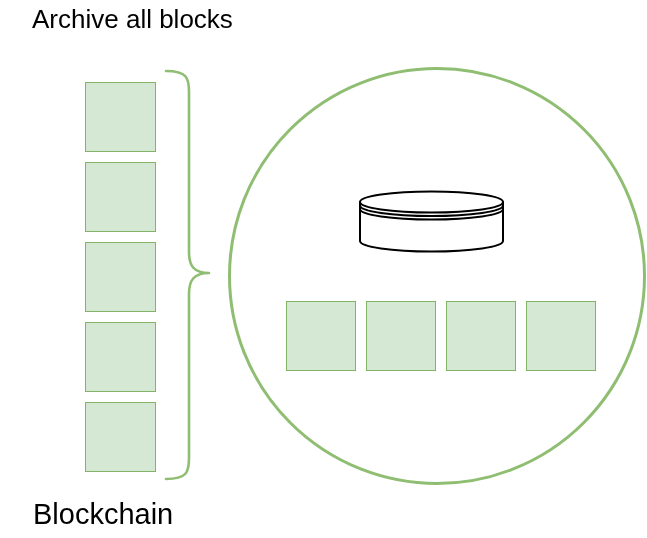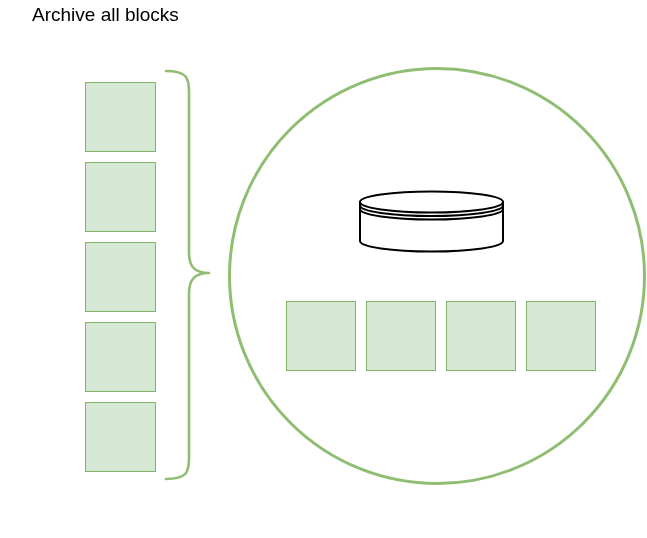--- a/index.html
+++ b/index.html
@@ -16,21 +16,21 @@
     background: var(--background);
     font-family: "Liberation Sans", sans-serif;
     position: relative;
     overflow: hidden;
   }
   .stage { position: absolute; inset: 0; }
 
   .page-title {
     position: absolute;
     left: 32px; top: 5px;
-    font-size: 19px;
+    font-size: 26px;
     line-height: 1.1;
     color: var(--text);
     white-space: nowrap;
   }
 
   .blockchain-column {
     position: absolute;
     left: 85px; top: 82px;
     display: flex;
     flex-direction: column;
@@ -146,14 +146,15 @@
 
       <div class="block"></div>
 
       <div class="block"></div>
 
       <div class="block"></div>
 
       <div class="block"></div>
     </div>
 
+  <div class="blockchain-label">Blockchain</div>
 
 </div>
 
 </body></html>

